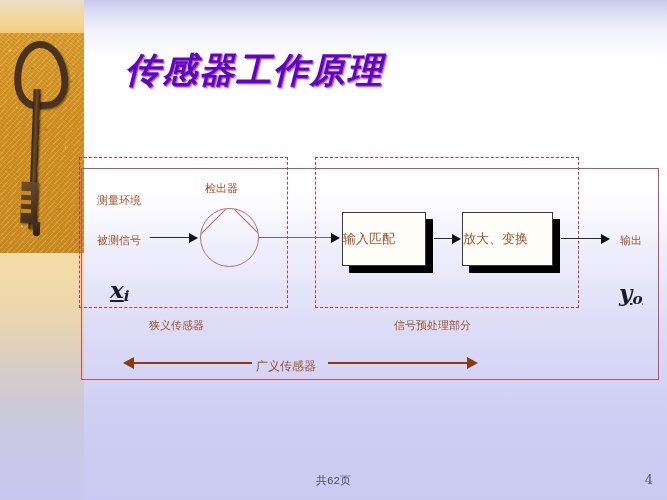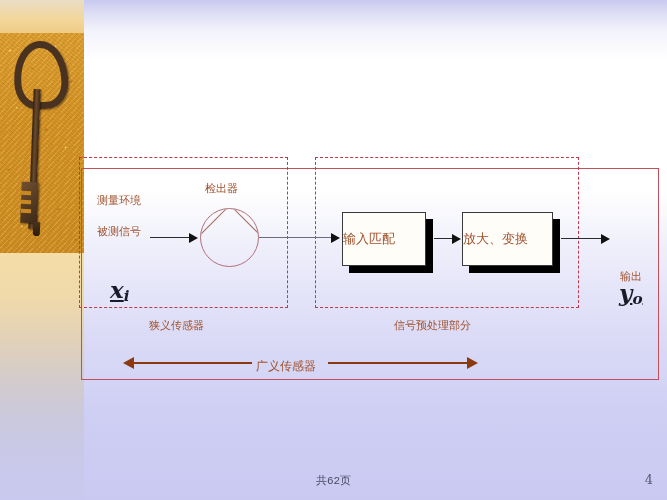--- a/index.html
+++ b/index.html
@@ -156,22 +156,22 @@
   
   .dlabel {
     position: absolute;
     font-family: "DejaVu Sans", "Liberation Sans", sans-serif;
     font-size: 11px;
     color: #a0522d;
     white-space: nowrap;
   }
   #label-env      { left: 97px;  top: 193px; }
   #label-detector { left: 205px; top: 181px; }
-  #label-signal   { left: 97px;  top: 224px; }
-  #label-output   { left: 620px; top: 233px; margin-top: 36px; }
+  #label-signal   { left: 97px;  top: 233px; }
+  #label-output   { left: 620px; top: 233px; }
   #label-narrow   { left: 149px; top: 318px; }
   #label-preproc  { left: 394px; top: 318px; }
   #label-general  { left: 256px; top: 358px; font-size: 12px; }
 
   
   .mathlab {
     position: absolute;
     font-family: "DejaVu Serif", "Liberation Serif", serif;
     font-style: italic;
     font-weight: bold;
@@ -294,20 +294,21 @@
       <div class="key-shaft"></div>
       <div class="key-bit"></div>
       <div class="key-tooth" style="top:158px;"></div>
       <div class="key-tooth" style="top:167px;"></div>
       <div class="key-tooth" style="top:176px;"></div>
       <div class="key-tip"></div>
     </div>
     <div class="strip-bottom-band"></div>
   </div>
 
+  <div id="title">传感器工作原理</div>
 
   <div id="diagram">
 
     <div id="outer-box"></div>
     <div class="dashed-box" id="dashed-left"></div>
     <div class="dashed-box" id="dashed-right"></div>
 
     <div class="dlabel" id="label-env">测量环境</div>
     <div class="dlabel" id="label-detector">检出器</div>
     <div class="dlabel" id="label-signal">被测信号</div>

